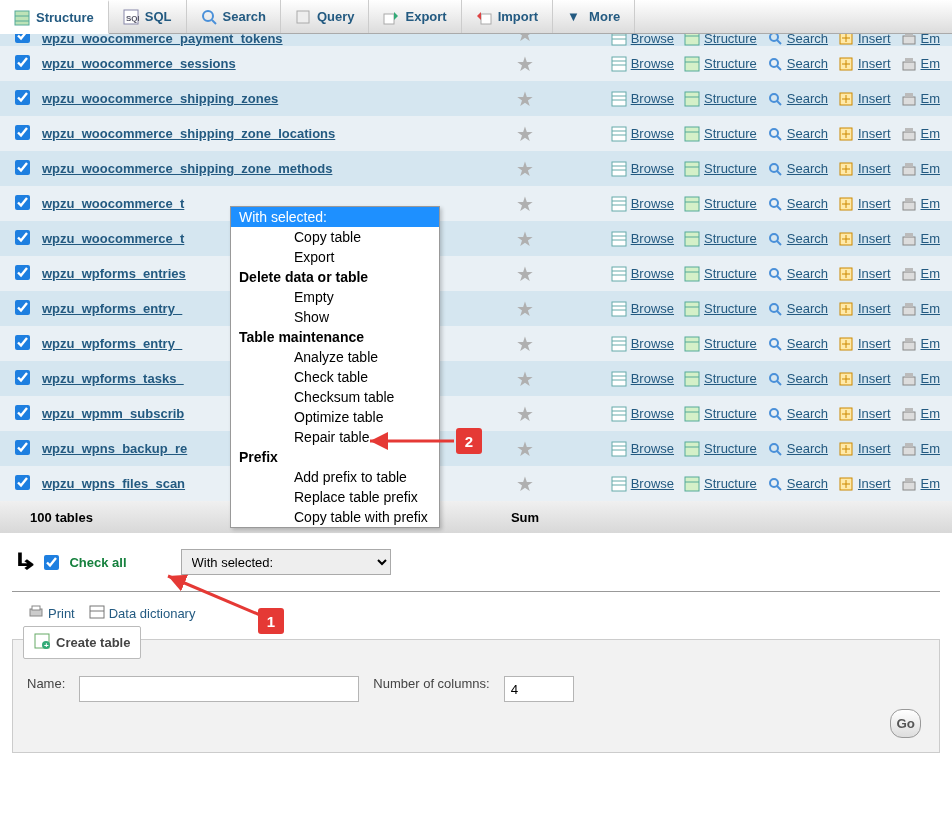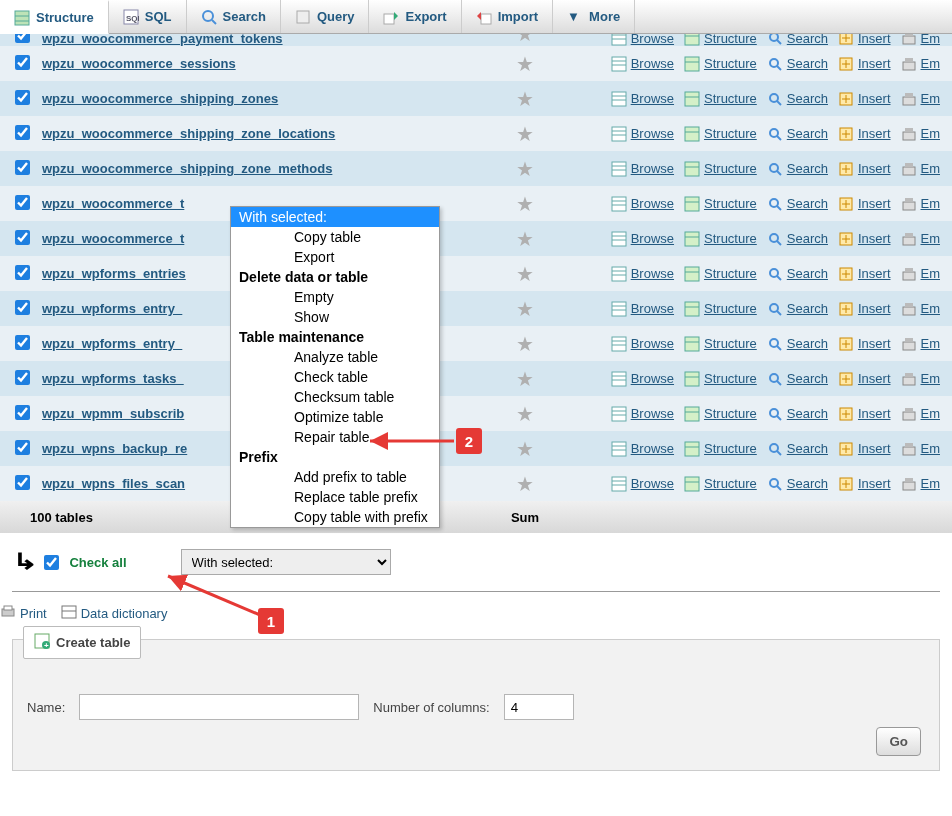--- a/index.html
+++ b/index.html
@@ -26,29 +26,29 @@
 .footer-row { display: flex; align-items: center; height: 32px; padding: 0 8px 0 30px; background: linear-gradient(#f0f0f0, #d8d8d8); font-weight: bold; }
 .footer-row .sum { margin-left: 418px; }
 
 .checkall-row { display: flex; align-items: center; gap: 10px; padding: 16px 8px 12px 16px; }
 .checkall-row .arrow-up { font-size: 22px; font-weight: bold; transform: scaleX(1.4); }
 .checkall-row a { color: #15803d; text-decoration: none; font-weight: bold; }
 .wsel { width: 210px; height: 26px; background: #eee; border: 1px solid #aaa; padding: 0 6px; font-size: 13px; }
 
 hr.sep { border: none; border-top: 1px solid #999; margin: 4px 12px; }
 
-.links-row { display: flex; align-items: center; gap: 14px; padding: 8px 0; }
+.links-row { display: flex; align-items: center; gap: 14px; padding: 8px 28px; }
 .links-row a { color: #235a81; text-decoration: none; }
 .links-row .lk { display: flex; align-items: center; gap: 4px; }
 
 .create-box { margin: 8px 12px 12px 12px; border: 1px solid #ccc; background: #f2f2f2; position: relative; padding: 22px 14px 50px 14px; }
 .create-tab { position: absolute; top: -14px; left: 10px; background: #fff; border: 1px solid #bbb; border-radius: 2px; padding: 6px 10px; display: flex; align-items: center; gap: 6px; font-weight: bold; color: #444; }
-.create-form { display: flex; align-items: center; gap: 14px; margin-top: 32px; color: #444; }
+.create-form { display: flex; gap: 14px; margin-top: 14px; color: #444; }
 .create-form input[type=text] { height: 26px; border: 1px solid #b5b5b5; padding: 0 6px; }
-.go-btn { position: absolute; right: 18px; bottom: 14px; padding: 6px 12px; background: linear-gradient(#fff,#ddd); border: 1px solid #999; border-radius: 4px; font-weight: bold; color: #555; margin-top: 32px; }
+.go-btn { position: absolute; right: 18px; bottom: 14px; padding: 6px 5px; background: linear-gradient(#fff,#ddd); border: 1px solid #999; border-radius: 12px; font-weight: bold; color: #555; margin-top: 32px; }
 
 
 .dropdown { position: absolute; left: 230px; top: 206px; width: 210px; background: #fff; border: 1px solid #999; box-shadow: 2px 2px 4px rgba(0,0,0,.2); z-index: 50; }
 .dropdown .dd-item { padding: 2px 8px; font-size: 14px; cursor: pointer; }
 .dropdown .dd-item.sub { padding-left: 27px; margin-left: 36px; }
 .dropdown .dd-item.header { font-weight: bold; cursor: default; }
 .dropdown .dd-item.selected { background: #1e90ff; color: #fff; }
 
 
 .badge { position: absolute; width: 26px; height: 26px; background: #e53935; color: #fff; display: flex; align-items: center; justify-content: center; font-weight: bold; border-radius: 3px; z-index: 60; font-size: 15px;}

